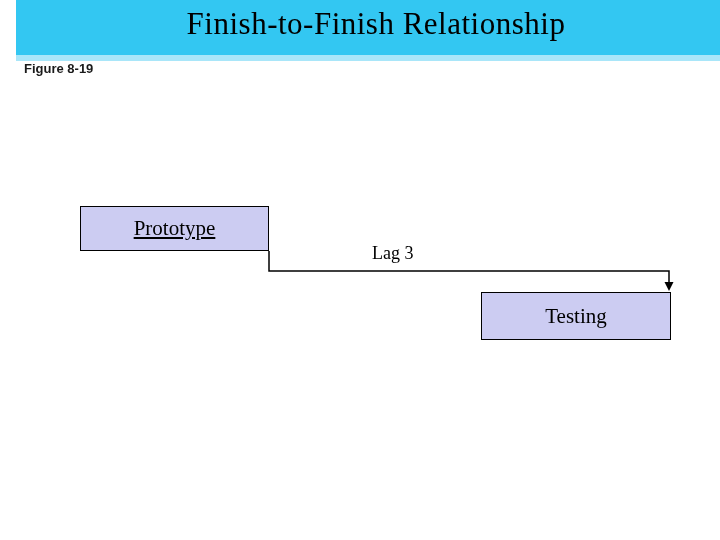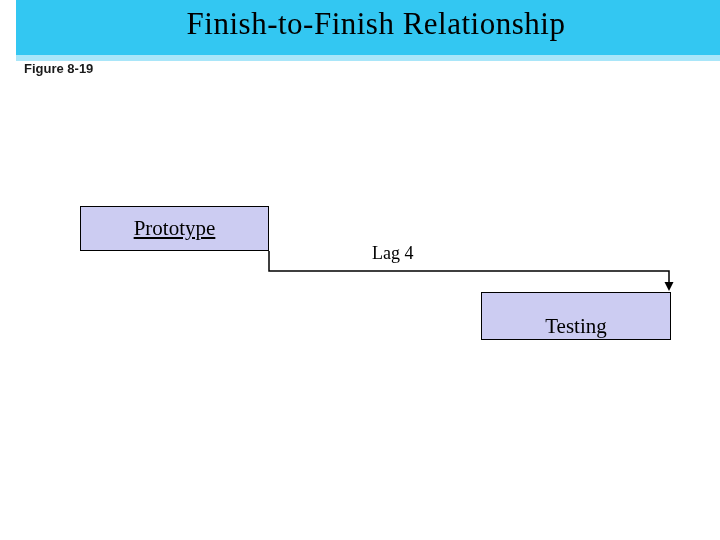--- a/index.html
+++ b/index.html
@@ -61,21 +61,21 @@
     font-family: "Liberation Serif", serif;
     font-size: 21px;
     color: #000000;
   }
   .box-prototype {
     left: 64px; top: 206px;
     width: 189px; height: 45px; text-decoration: underline;
   }
   .box-testing {
     left: 465px; top: 292px;
-    width: 190px; height: 48px; align-items: flex-end;
+    width: 190px; height: 48px;
   }
   .lag-label {
     position: absolute;
     left: 356px; top: 243px;
     font-family: "Liberation Serif", serif;
     font-size: 18px;
     color: #000000;
   }
 
   
@@ -134,20 +134,20 @@
 
   <svg class="connector-svg" viewBox="0 0 720 540" xmlns="http://www.w3.org/2000/svg">
     <path d="M 253 251 L 253 271 L 653 271 L 653 283"></path>
     <polygon points="648.5,282 657.5,282 653,291"></polygon>
   </svg>
 
   <div class="task-box box-prototype">
     <span>Prototype</span>
   </div>
 
-  <div class="lag-label">Lag 4</div>
+  <div class="lag-label">Lag 3</div>
 
   <div class="task-box box-testing">
     <span>Testing</span>
   </div>
 
 
 </div>
 
 </body></html>

